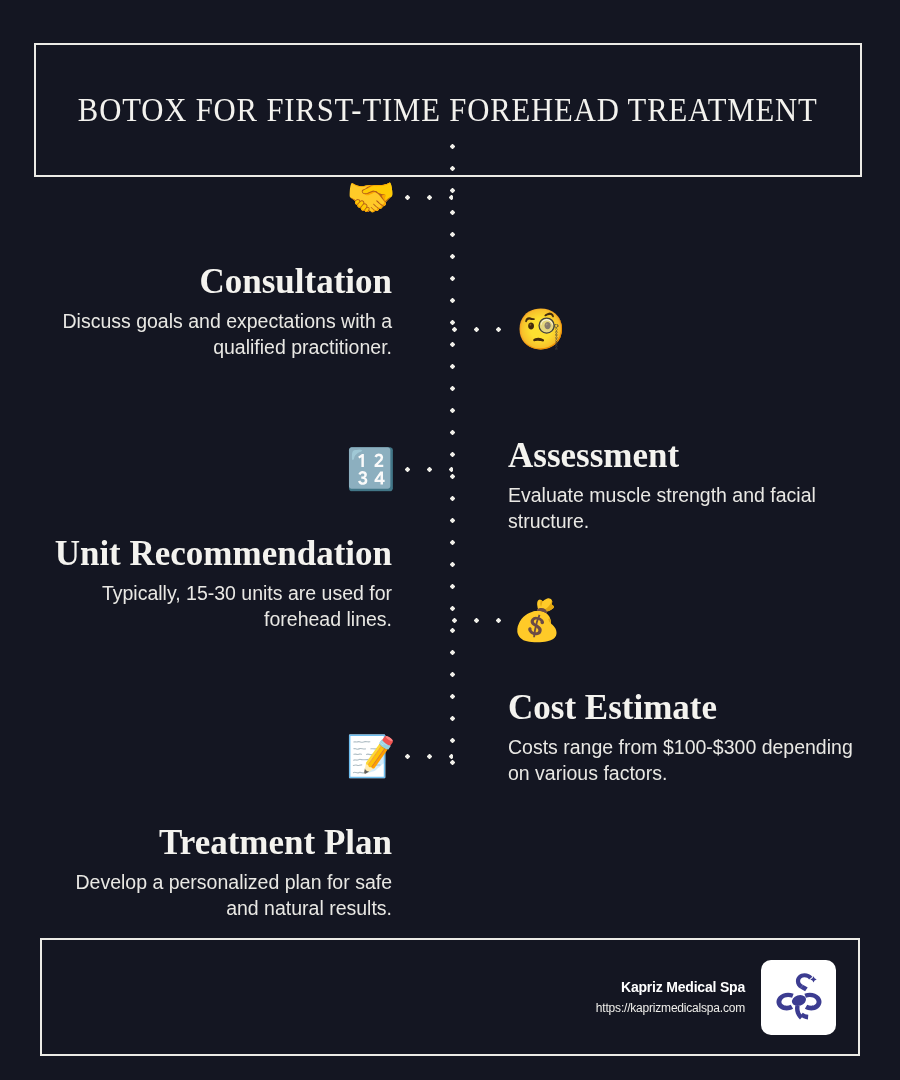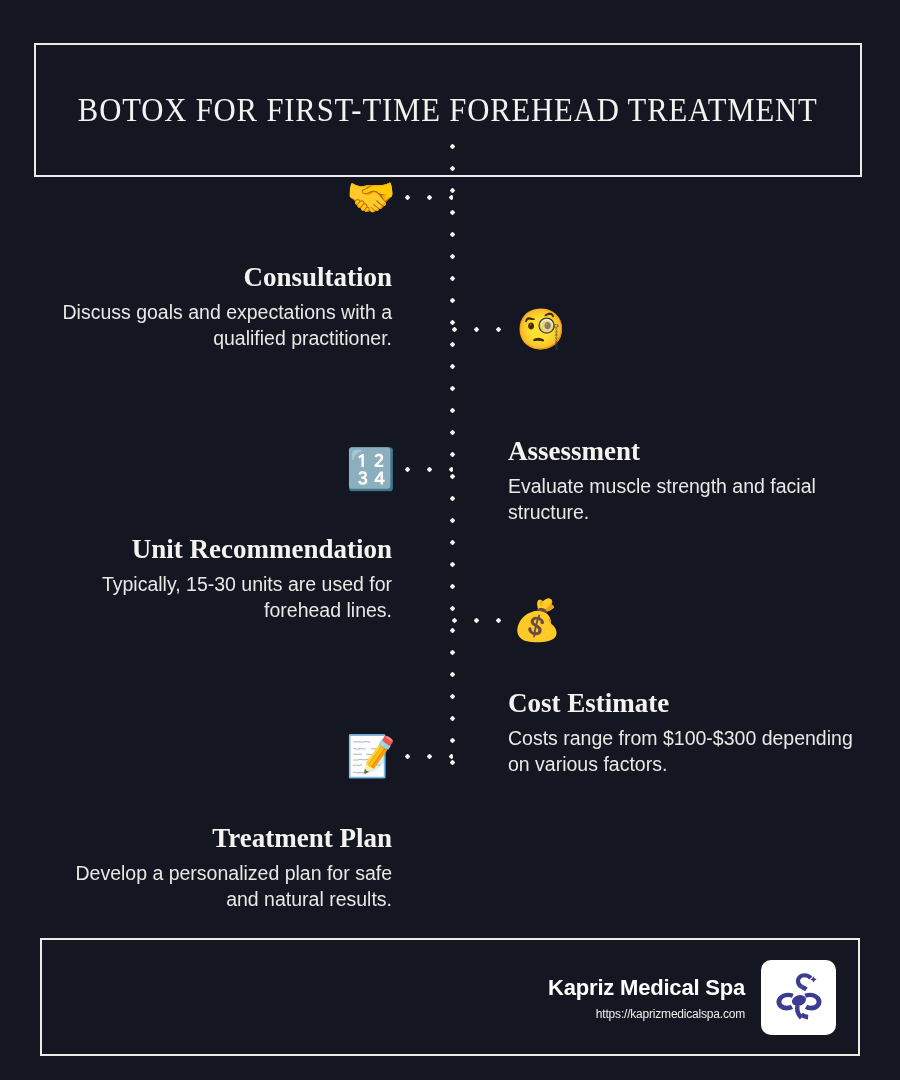--- a/index.html
+++ b/index.html
@@ -77,21 +77,21 @@
     width: 352px;
     text-align: right;
   }
   .step.right {
     left: 508px;
     width: 352px;
     text-align: left;
   }
   .step-heading {
     font-family: "Liberation Serif", serif;
-    font-size: 27px;
+    font-size: 35px;
     color: #f4f3ef;
     line-height: 1.15;
     margin: 0 0 7px 0;
     white-space: nowrap;
   }
   .step-body {
     font-family: "Liberation Sans", sans-serif;
     font-size: 19.5px;
     color: #e9e8e4;
     line-height: 1.32;
@@ -127,21 +127,21 @@
     display: flex;
     align-items: center;
     gap: 16px;
   }
   .footer-text {
     text-align: right;
   }
   .brand-name {
     font-family: "Liberation Sans", sans-serif;
     font-weight: bold;
-    font-size: 22px;
+    font-size: 14px;
     color: #ffffff;
     line-height: 1.55;
     letter-spacing: -0.2px;
   }
   .brand-url {
     font-family: "Liberation Sans", sans-serif;
     font-size: 12px;
     color: #efeeea;
     line-height: 1.55;
     letter-spacing: -0.2px;

